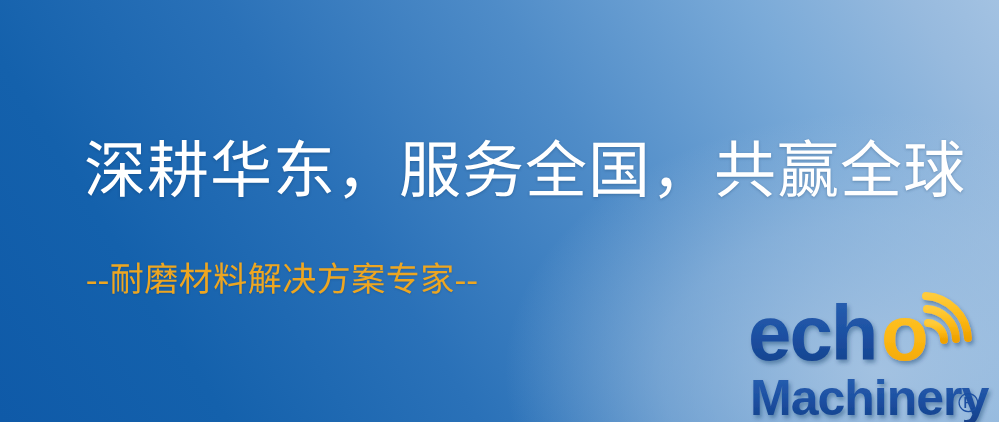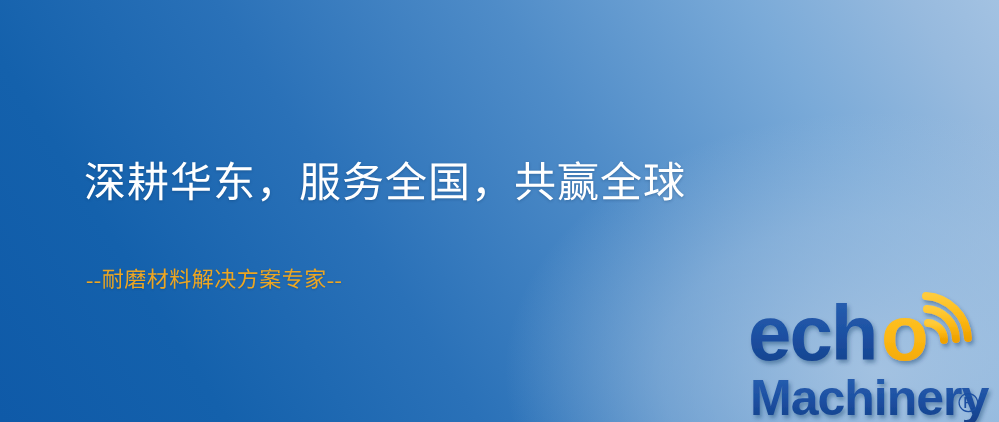--- a/index.html
+++ b/index.html
@@ -29,37 +29,37 @@
                       #97bade 93%,
                       #a3c2e2 100%);
     font-family: "Liberation Sans", "DejaVu Sans", sans-serif;
     -webkit-font-smoothing: antialiased;
   }
 
   
   .headline {
     position: absolute;
     left: 84px;
-    top: 148px;
+    top: 136px;
     font-family: Liberation Serif, serif;
-    font-size: 42px;
+    font-size: 62px;
     line-height: 70px;
     letter-spacing: 1px;
     color: #ffffff;
     white-space: nowrap;
     text-shadow: 0 1px 3px rgba(10,45,85,0.30);
   }
 
   
   .subtitle {
     position: absolute;
     left: 86px;
     top: 264px;
     font-family: "Liberation Serif", "DejaVu Serif", serif;
-    font-size: 22px;
+    font-size: 34px;
     line-height: 32px;
     letter-spacing: 0.5px;
     color: #eda621;
     white-space: nowrap;
     text-shadow: 0 1px 2px rgba(10,45,85,0.22);
     text-align: center;
   }
 
   
   .logo {

